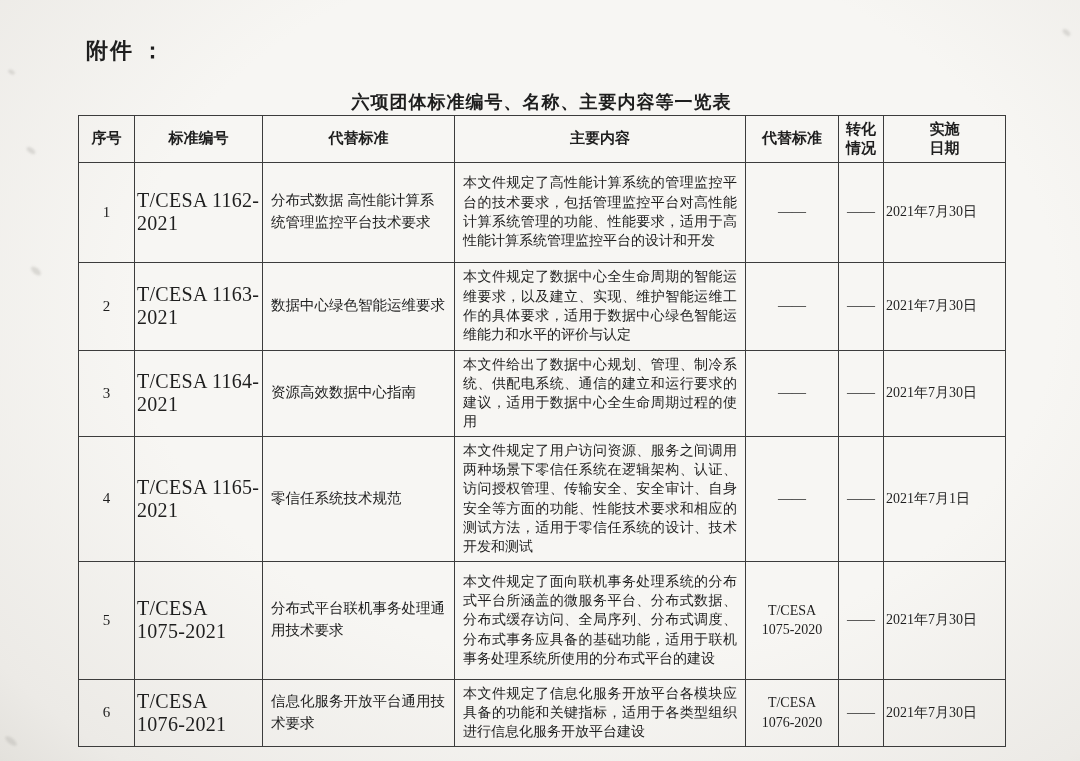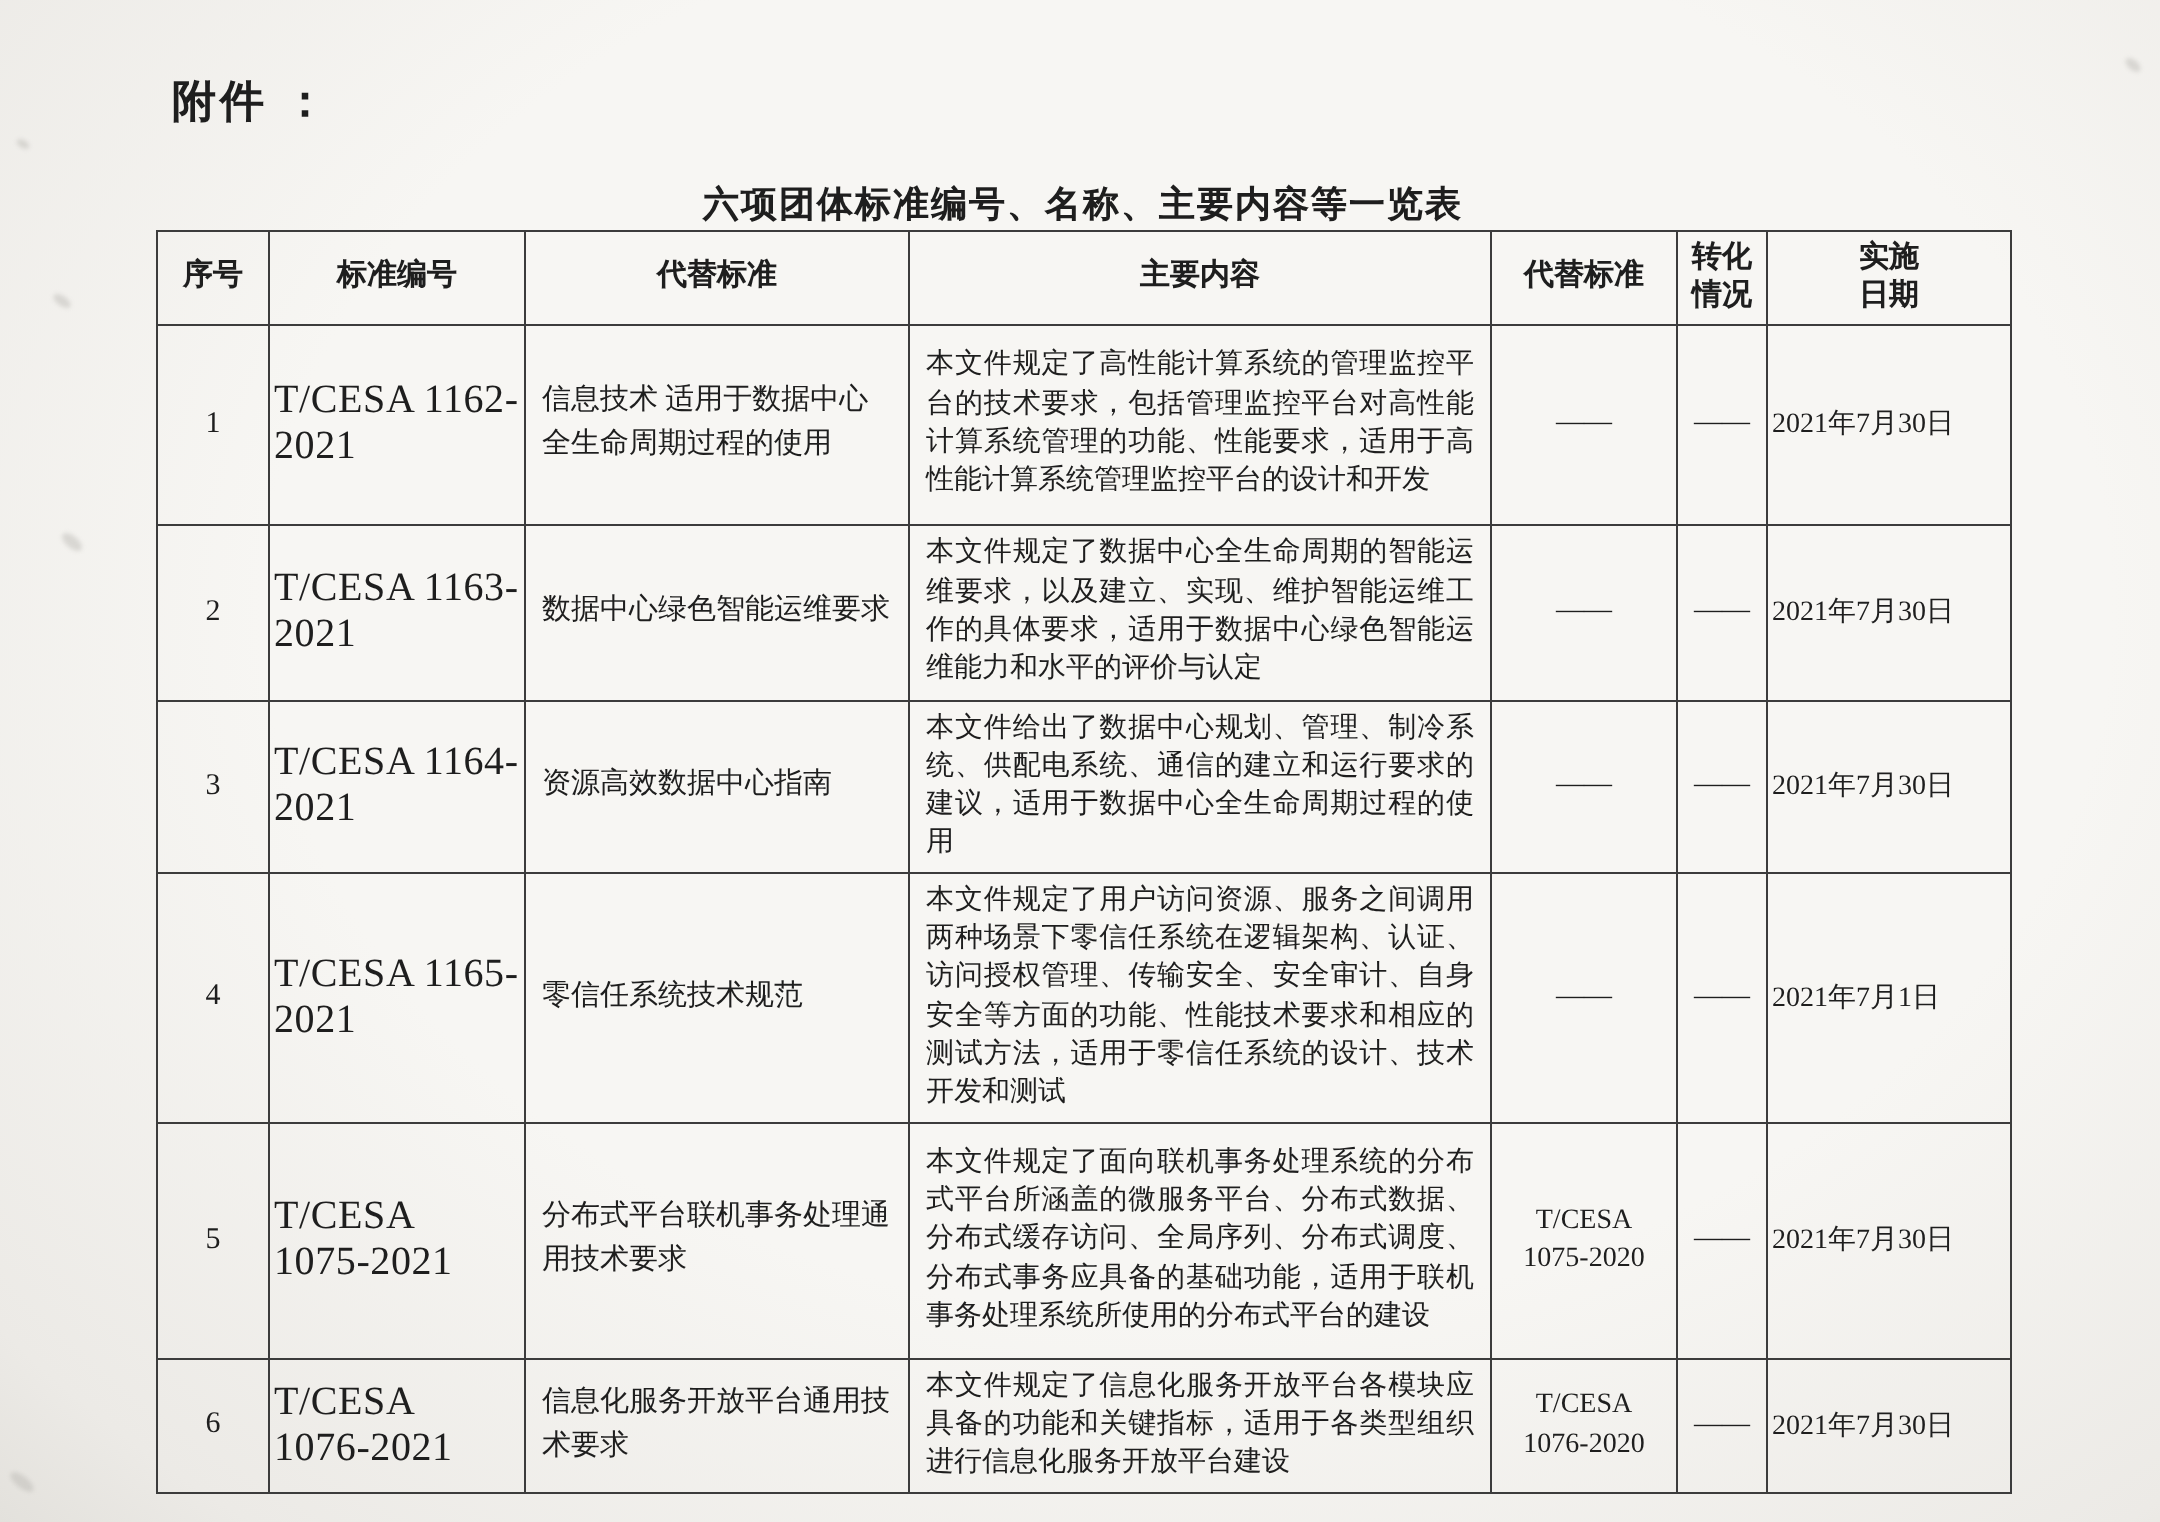--- a/index.html
+++ b/index.html
@@ -92,21 +92,21 @@
       <th>转化
 情况</th>
       <th>实施
 日期</th>
     </tr>
   </thead>
   <tbody>
     <tr style="height:100px;">
       <td class="cell-seq">1</td>
       <td class="cell-code">T/CESA 1162-2021</td>
-      <td class="cell-name">信息技术 适用于数据中心全生命周期过程的使用</td>
+      <td class="cell-name">分布式数据 高性能计算系统管理监控平台技术要求</td>
       <td class="cell-content">本文件规定了高性能计算系统的管理监控平台的技术要求，包括管理监控平台对高性能计算系统管理的功能、性能要求，适用于高性能计算系统管理监控平台的设计和开发</td>
       <td class="cell-replaces">——</td>
       <td class="cell-conversion">——</td>
       <td class="cell-date">2021年7月30日</td>
     </tr>
     <tr style="height:88px;">
       <td class="cell-seq">2</td>
       <td class="cell-code">T/CESA 1163-2021</td>
       <td class="cell-name">数据中心绿色智能运维要求</td>
       <td class="cell-content">本文件规定了数据中心全生命周期的智能运维要求，以及建立、实现、维护智能运维工作的具体要求，适用于数据中心绿色智能运维能力和水平的评价与认定</td>

